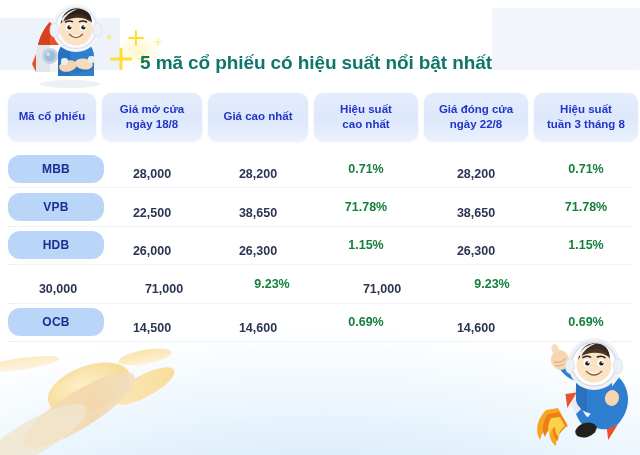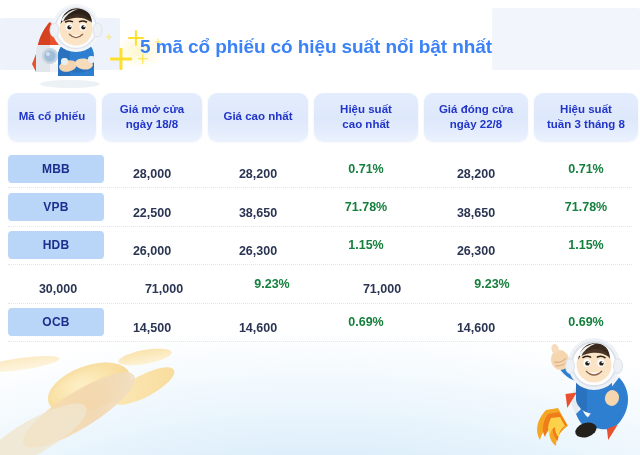--- a/index.html
+++ b/index.html
@@ -38,23 +38,23 @@
   
   .sparkles{position:absolute;left:104px;top:26px;width:70px;height:50px;}
   .star{position:absolute;}
   .star i{position:absolute;left:50%;top:50%;background:#ffdf2e;border-radius:1px;}
   .star i:first-child{width:100%;height:14%;transform:translate(-50%,-50%);}
   .star i:last-child{width:14%;height:100%;transform:translate(-50%,-50%);}
   .glow{position:absolute;left:0;top:0;width:70px;height:50px;background:radial-gradient(50% 50% at 50% 50%, rgba(255,240,160,.55) 0%, rgba(255,245,190,0) 70%);}
 
   
   .title{
-    position:absolute;left:140px;top:36px;width:350px;
+    position:absolute;left:140px;top:52px;width:350px;
     text-align:center;
-    font-size:19px;font-weight:bold;color:#3b82f6;
+    font-size:19px;font-weight:bold;color:#0f766e;
     letter-spacing:-.1px;white-space:nowrap;
   }
 
   
   .logo{position:absolute;left:506px;top:8px;width:126px;height:58px;}
   .logo-mark{position:absolute;left:0;top:2px;width:44px;height:40px;}
   .logo-wfs{position:absolute;left:46px;top:6px;font-size:25px;font-weight:bold;color:#1a2a9c;letter-spacing:.5px;font-style:italic;}
   .logo-sub{position:absolute;left:2px;top:40px;width:124px;text-align:center;font-size:8.5px;font-weight:bold;color:#1a2a9c;font-style:italic;letter-spacing:-.1px;}
   .logo-rule{position:absolute;left:2px;top:38px;width:122px;height:1px;background:#2e9a4a;}
 
@@ -81,21 +81,21 @@
     text-align:center;line-height:1.32;
     color:#2235c9;font-size:11.5px;font-weight:bold;
     box-shadow:0 1px 2px rgba(120,150,210,.18);
   }
   .hcell span{display:block;}
 
   .body-rows{margin-top:6px;}
   .drow{height:37.4px;display:flex;align-items:center;gap:6px;border-bottom:1px dotted #dfe6f2;}
   .drow:last-child{border-bottom:1px dotted #dfe6f2;}
   .ticker{
-    width:96px;height:28px;border-radius:4px;
+    width:96px;height:28px;border-radius:12px;
     background:#b9d5f8;
     display:flex;align-items:center;justify-content:center;
     color:#1a2f8f;font-size:12px;font-weight:bold;letter-spacing:.2px;
   }
   .num{
     text-align:center;color:#2b3553;font-size:12.5px;font-weight:bold;margin-top:11px;
   }
   .pct{
     text-align:center;color:#15803d;font-size:12.5px;font-weight:bold;
   }

